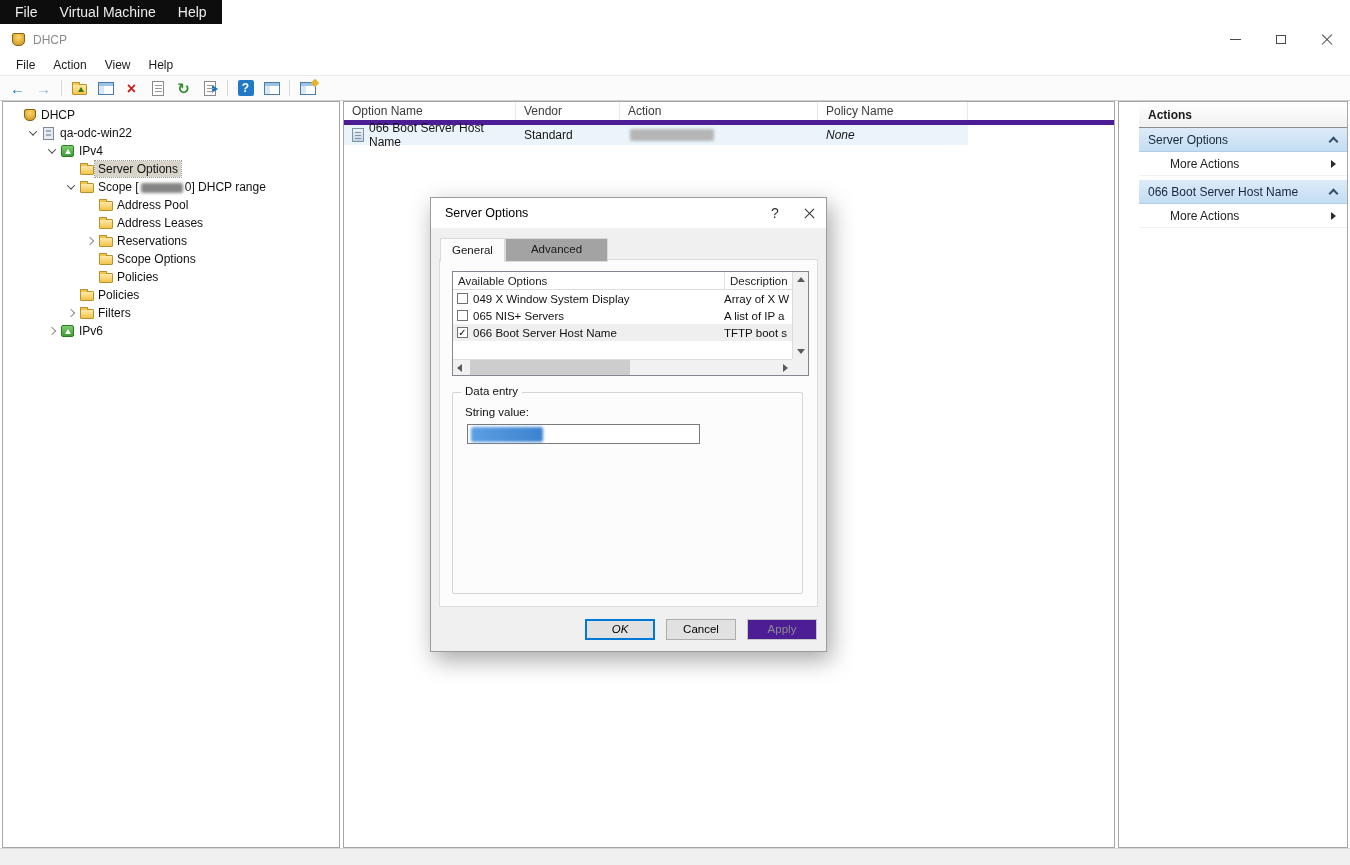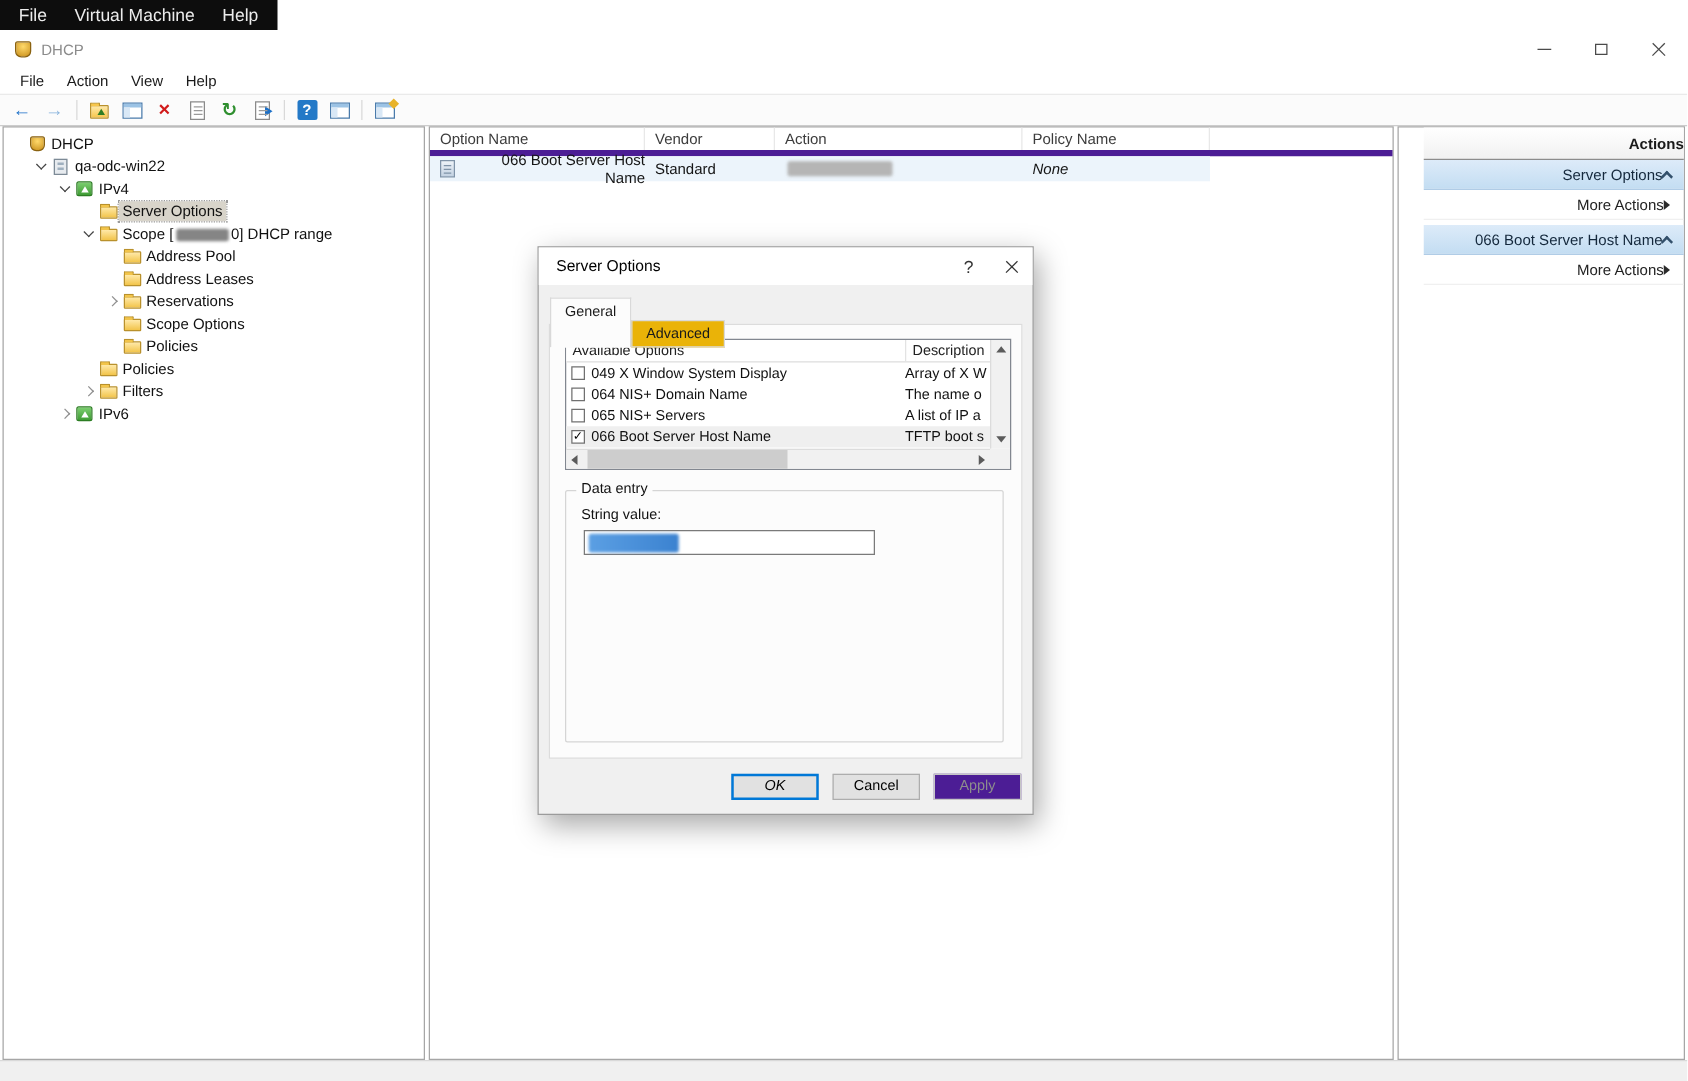--- a/index.html
+++ b/index.html
@@ -6,21 +6,21 @@
   html,body { background:#ffffff; }
   body { font-family:"Liberation Sans","DejaVu Sans",sans-serif; }
   .screen { position:relative; width:1350px; height:865px; background:#ffffff; overflow:hidden; }
 
   
   .vm-menubar { position:absolute; left:0; top:0; width:222px; height:24px; background:#0d0d0d;
                 display:flex; align-items:center; padding-left:4px; }
   .vm-menu-item { color:#ececec; font-size:14px; padding:0 11px; line-height:24px; cursor:default; }
 
   
-  .mmc-window { position:absolute; left:0; top:24px; width:1350px; height:841px; background:#ffffff;text-align:right; }
+  .mmc-window { position:absolute; left:0; top:24px; width:1350px; height:841px; background:#ffffff; }
   .titlebar { height:31px; display:flex; align-items:center; background:#ffffff; }
   .app-icon { width:13px; height:13px; margin-left:12px;
               background:radial-gradient(circle at 50% 30%, #ffd96b, #c98f1b);
               border:1px solid #8a6210; border-radius:2px 2px 5px 5px; }
   .win-title { margin-left:8px; color:#8b8b8b; font-size:12px; }
   .win-controls { margin-left:auto; display:flex; height:100%; }
   .win-btn { width:46px; height:100%; display:flex; align-items:center; justify-content:center; }
   .min-glyph { width:11px; height:1px; background:#4a4a4a; }
   .max-glyph { width:10px; height:9px; border:1px solid #4a4a4a; }
   .x-glyph { position:relative; width:12px; height:12px; }
@@ -124,22 +124,22 @@
   .dlg-titlebar { height:30px; background:#ffffff; display:flex; align-items:center; padding-left:14px; }
   .dlg-title { font-size:12.5px; color:#000000; }
   .dlg-tb-btns { margin-left:auto; display:flex; height:100%; }
   .dlg-tb-btn { width:34px; height:100%; display:flex; align-items:center; justify-content:center; }
   .dlg-help { font-size:14px; color:#333333; }
   .dlg-x { position:relative; width:11px; height:11px; }
   .dlg-x::before,.dlg-x::after { content:""; position:absolute; left:-1px; top:5px; width:13px; height:1.3px; background:#333333; }
   .dlg-x::before { transform:rotate(45deg); } .dlg-x::after { transform:rotate(-45deg); }
 
   .dlg-tabs { position:absolute; top:40px; left:9px; display:flex; z-index:3; }
-  .tab { font-size:11.5px; color:#1a1a1a; padding:4px 11px; background:#eab308;
-         border:1px solid #d9d9d9; border-bottom:1px solid #dcdcdc; margin-top:18px; }
+  .tab { font-size:11.5px; color:#1a1a1a; padding:4px 25px; background:#a3a3a3;
+         border:1px solid #d9d9d9; border-bottom:1px solid #dcdcdc; margin-top:0; }
   .tab.active { background:#fcfcfc; border-bottom:1px solid #fcfcfc; margin-top:0; padding:5px 11px; }
   .dlg-page { position:absolute; left:8px; right:8px; top:61px; bottom:44px; background:#fcfcfc; border:1px solid #dcdcdc; }
 
   .opt-list { position:absolute; left:12px; top:11px; width:357px; height:105px; background:#ffffff; border:1px solid #828790; }
   .opt-header { display:flex; height:18px; width:calc(100% - 16px); border-bottom:1px solid #dddddd; background:#ffffff; }
   .oh { display:flex; align-items:center; padding-left:5px; font-size:11.5px; color:#222222; white-space:nowrap; overflow:hidden; }
   .oh-0 { width:272px; border-right:1px solid #e3e3e3; }
   .oh-1 { flex:1; }
   .opt-rows { margin-right:16px; }
   .opt-row { display:flex; align-items:center; height:17px; padding-left:4px; }
@@ -438,25 +438,20 @@
           <span class="oh oh-1">Description</span>
         </div>
         <div class="opt-rows">
           <div class="opt-row">
             <span class="cb"></span>
             <span class="opt-label">049 X Window System Display</span>
             <span class="opt-desc">Array of X W</span>
           </div>
           <div class="opt-row">
             <span class="cb"></span>
-            <span class="opt-label">064 NIS+ Domain Name</span>
-            <span class="opt-desc">The name o</span>
-          </div>
-          <div class="opt-row">
-            <span class="cb"></span>
             <span class="opt-label">065 NIS+ Servers</span>
             <span class="opt-desc">A list of IP a</span>
           </div>
           <div class="opt-row sel">
             <span class="cb">✓</span>
             <span class="opt-label">066 Boot Server Host Name</span>
             <span class="opt-desc">TFTP boot s</span>
           </div>
         </div>
         <div class="vscroll">

